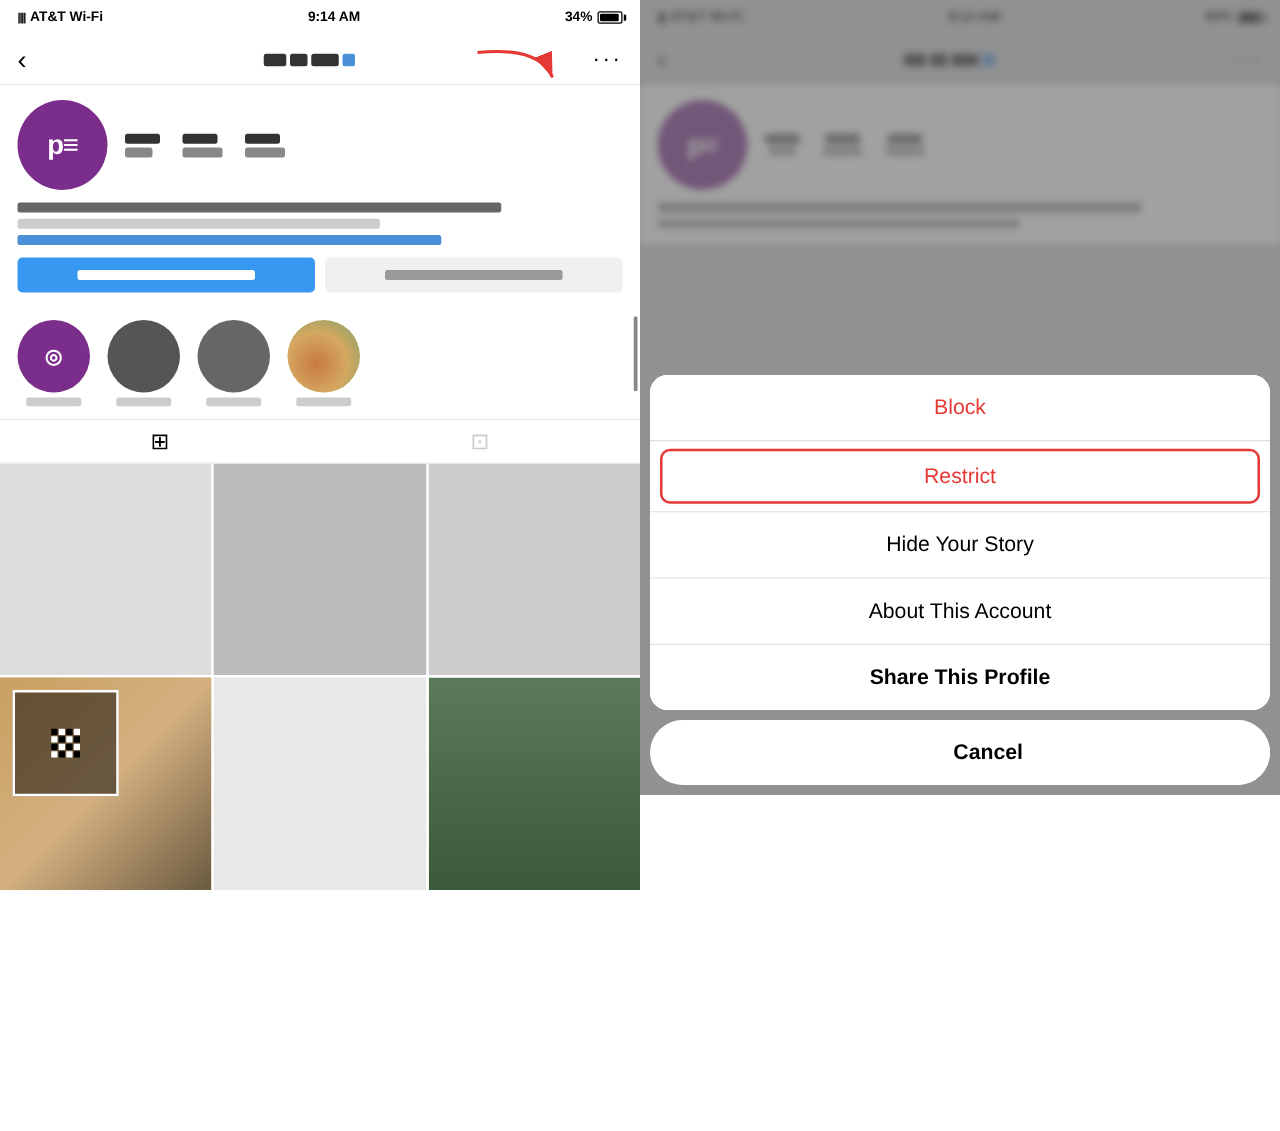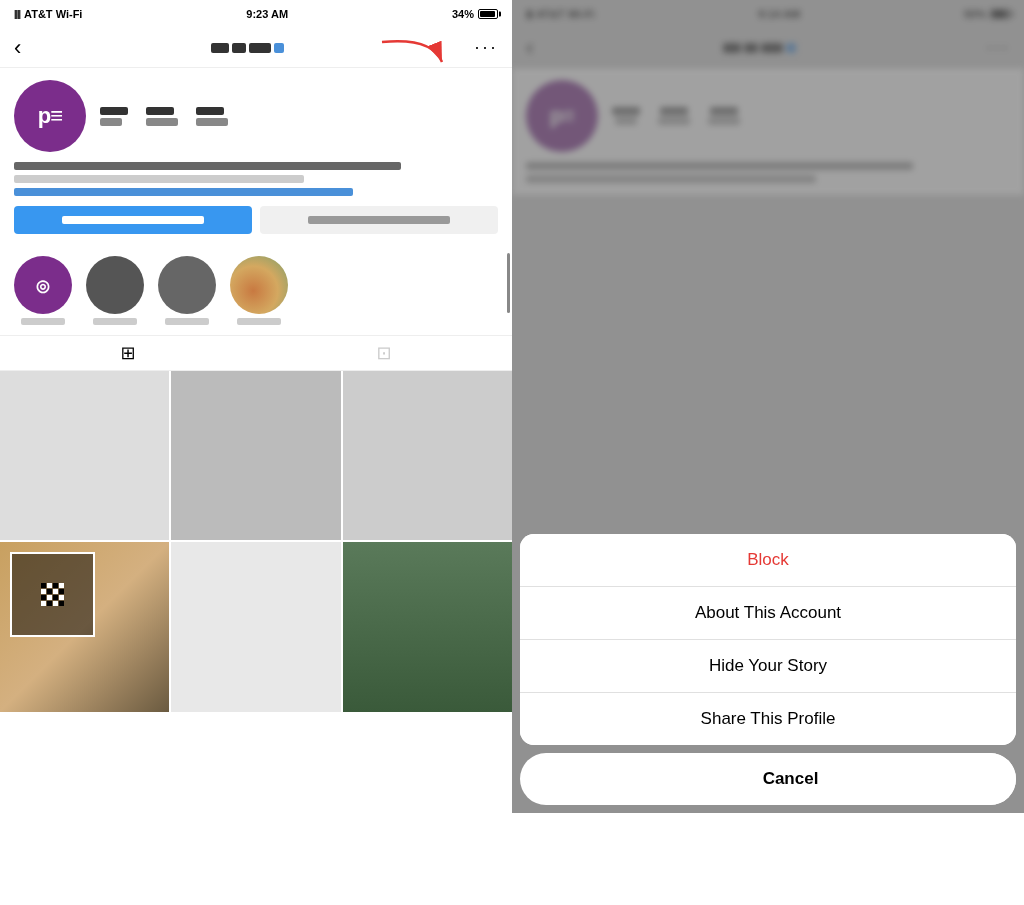--- a/index.html
+++ b/index.html
@@ -17,21 +17,21 @@
       width: 512px;
       height: 905px;
       background: #fff;
       position: relative;
       overflow: hidden;
     }
 
     
     .right-panel {
       width: 512px;
-      height: 813px;
+      height: 636px;
       background: #d0d0d0;
       position: relative;
       overflow: hidden;
     }
 
     
     .status-bar {
       display: flex;
       justify-content: space-between;
       align-items: center;
@@ -337,20 +337,21 @@
       padding: 16px 20px;
       text-align: center;
       font-size: 17px;
       color: #000;
       border-bottom: 1px solid #e0e0e0;
       background: #fff;
       cursor: pointer;
     }
     .action-item:last-child {
       border-bottom: none;
+      font-weight: bold;
     }
     .action-item.red {
       color: #e53935;
     }
     .action-sheet-cancel {
       background: #fff;
       border-radius: 26px;
       overflow: hidden;
       padding-left: 45px;
     }
@@ -367,21 +368,21 @@
 </head>
 <body>
 
 <div class="left-panel">
 
   <div class="status-bar">
     <div class="status-left">
       <span style="font-size:9px; letter-spacing:-1px;">||||</span>
       <span>AT&amp;T Wi-Fi</span>
     </div>
-    <div class="status-center">9:23 AM</div>
+    <div class="status-center">9:14 AM</div>
     <div class="status-right">
       <span>34%</span>
       <span class="battery-icon">
           <span class="battery-fill"></span>
         </span>
     </div>
   </div>
 
   <div class="nav-bar">
     <span class="nav-back">‹</span>
@@ -576,27 +577,32 @@
   <div class="modal-overlay">
     <div class="action-sheet">
 
       <div class="action-sheet-main">
 
         <div class="action-item red">
           <span>Block</span>
         </div>
 
 
+        <div style="padding: 6px 8px; border-bottom: 1px solid #e0e0e0;">
+          <div style="border: 2px solid #e53935; border-radius: 8px; padding: 10px 20px; text-align:center; cursor:pointer;">
+            <span style="color:#e53935; font-size:17px;">Restrict</span>
+          </div>
+        </div>
+
+        <div class="action-item">
+          <span>Hide Your Story</span>
+        </div>
 
         <div class="action-item">
           <span>About This Account</span>
-        </div>
-
-        <div class="action-item">
-          <span>Hide Your Story</span>
         </div>
 
 
         <div class="action-item" style="border-bottom:none;">
           <span>Share This Profile</span>
         </div>
       </div>
 
       <div class="action-sheet-cancel">
         <div class="cancel-item">

